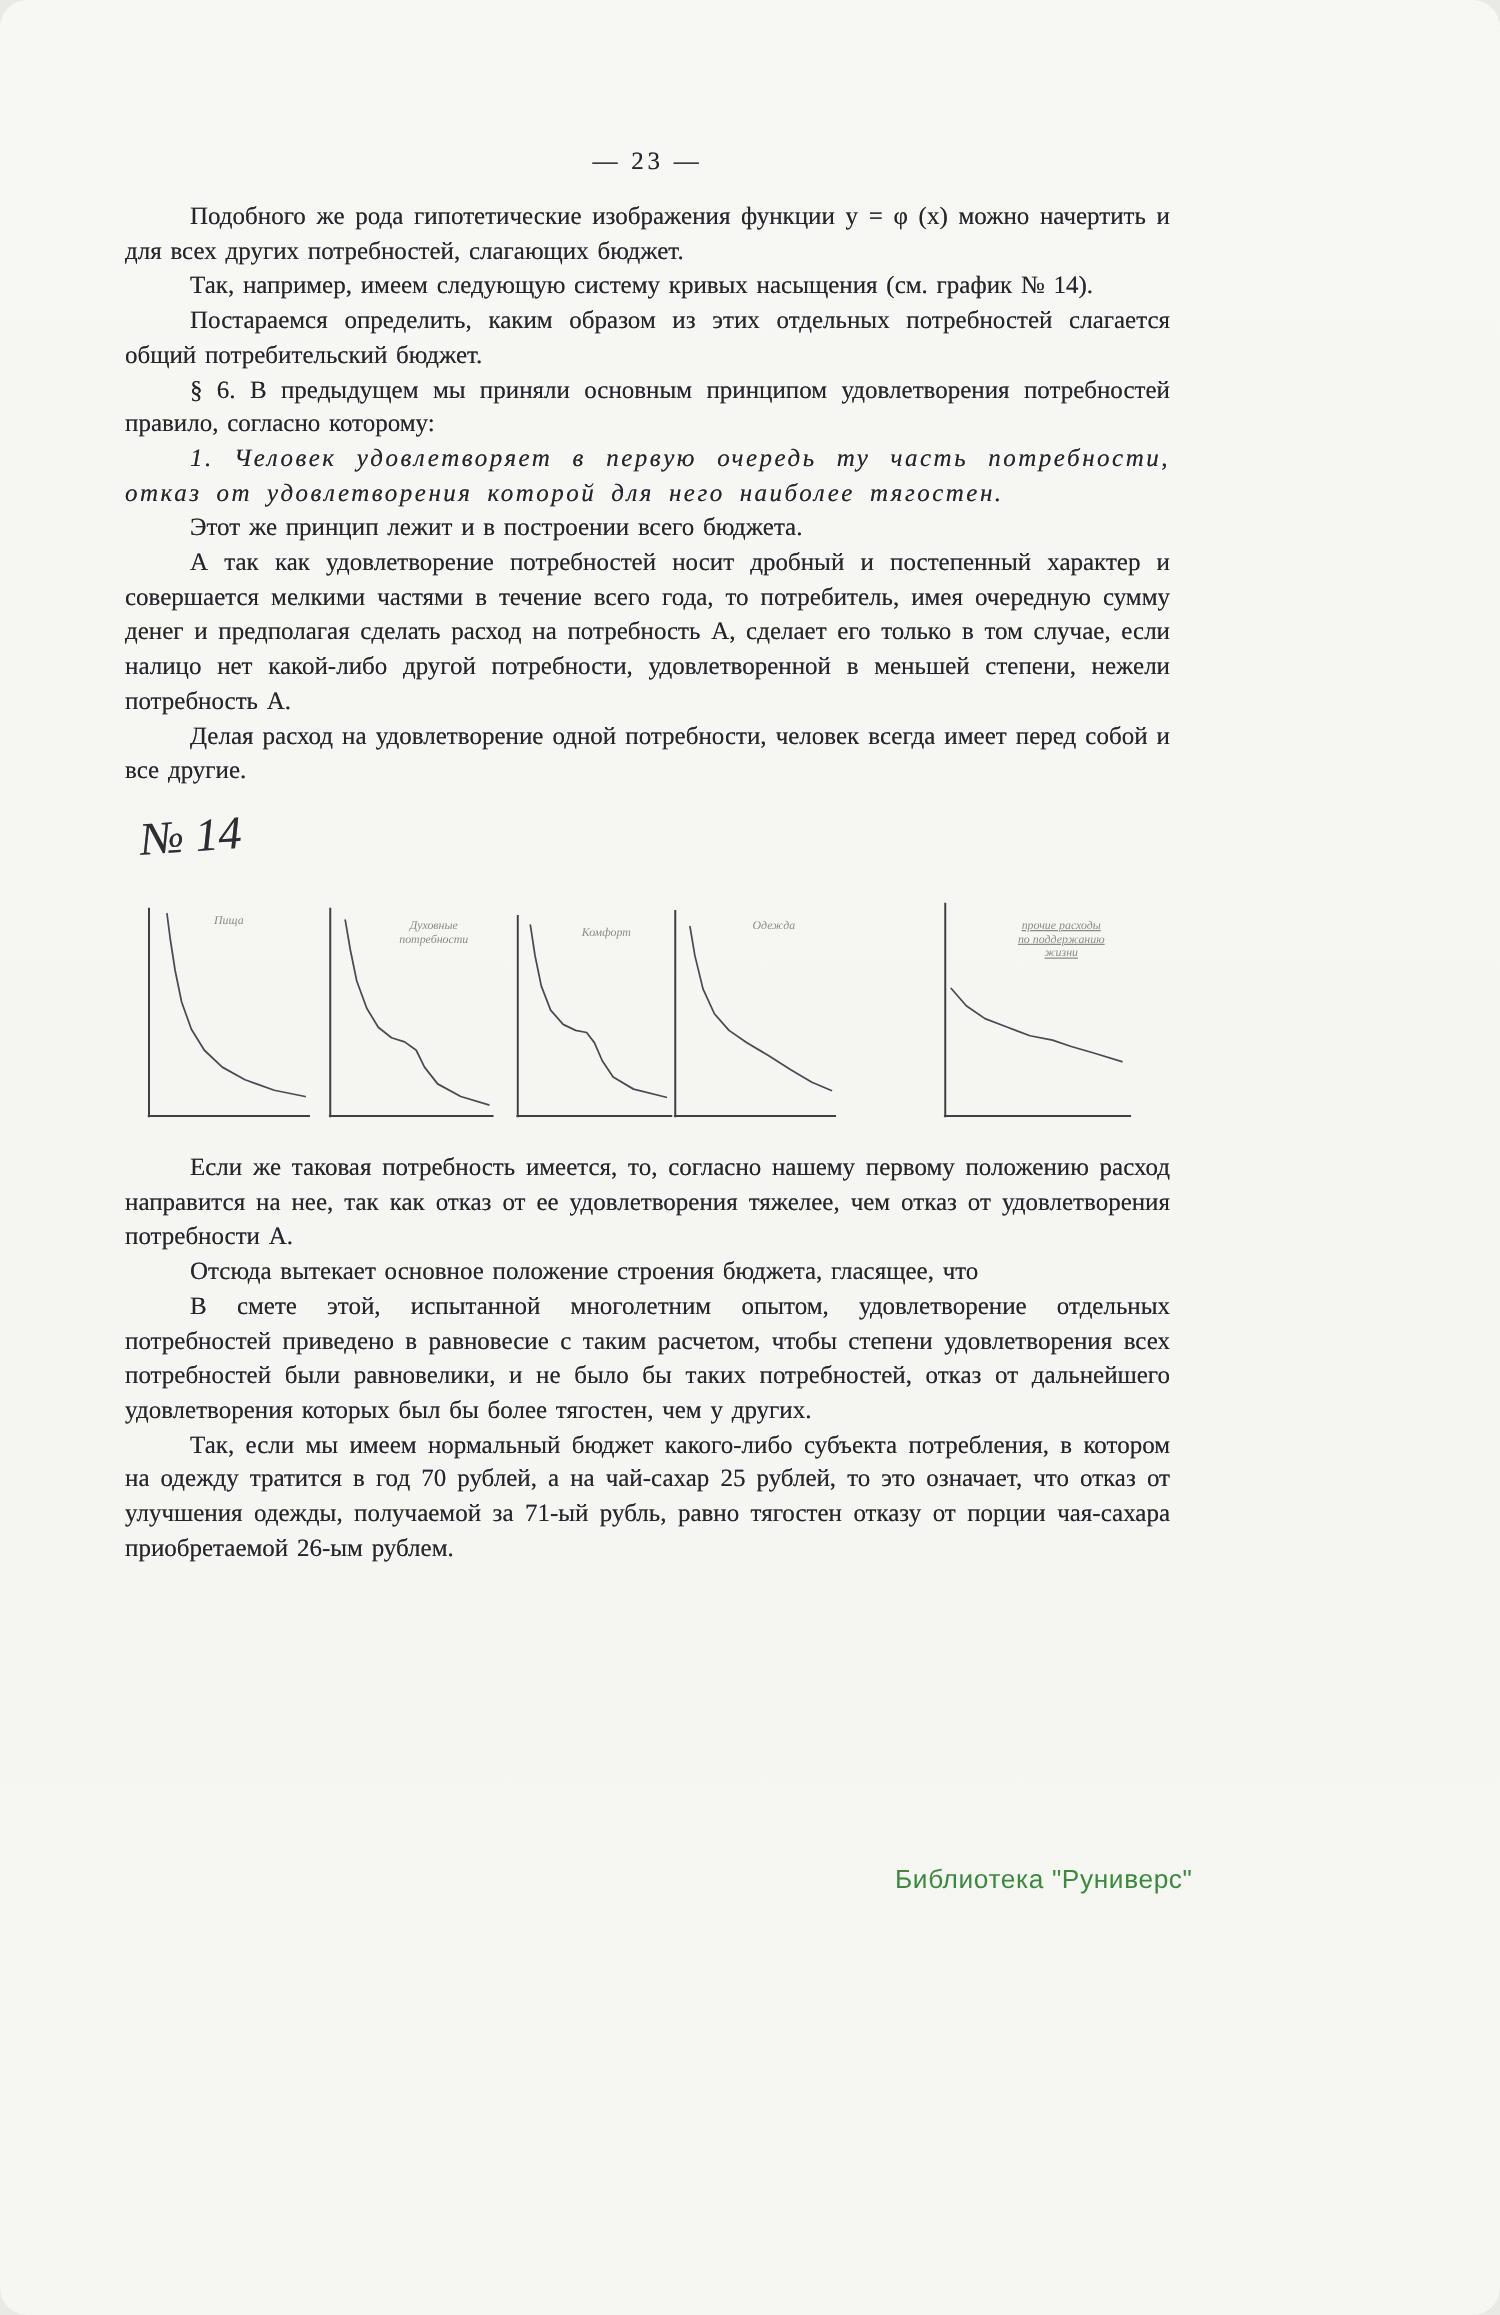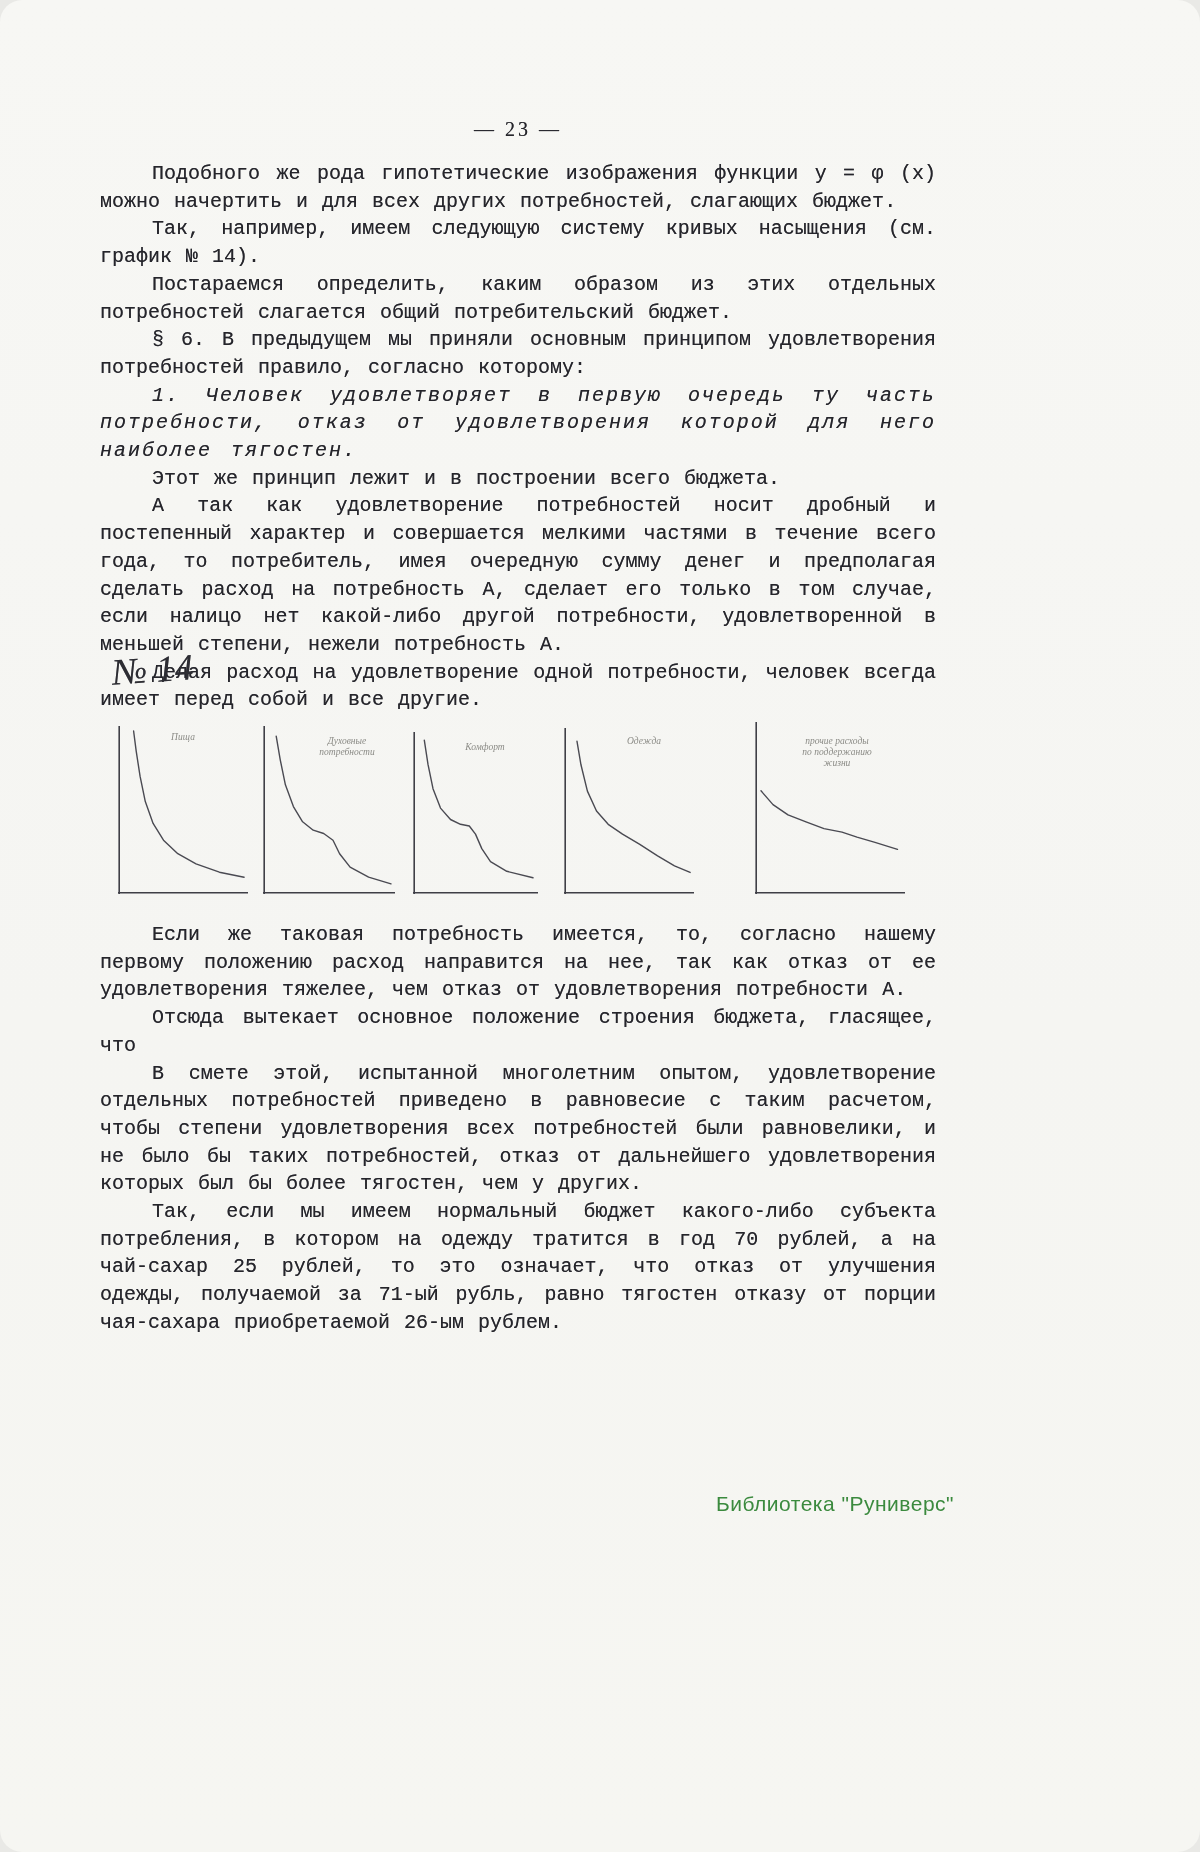--- a/index.html
+++ b/index.html
@@ -16,21 +16,20 @@
   .pageno{
     position:absolute;top:118px;left:100px;width:836px;
     text-align:center;font-size:20px;letter-spacing:3px;
     text-shadow:0 0 .5px rgba(25,25,35,.55);
   }
   .textblock{
     position:absolute;left:100px;width:836px;
     font-size:20px;line-height:27.7px;text-align:justify;
     text-shadow:0 0 .5px rgba(25,25,35,.6);
     word-spacing:2px;
-    font-family:Liberation Mono, monospace;
   }
   .tb1{top:160px;}
   .tb2{top:921px;}
   .textblock p{margin:0;text-indent:52px;}
   .textblock p.em{font-style:italic;letter-spacing:2px;word-spacing:5px;}
   .figlabel{
     position:absolute;left:112px;top:648px;
     font-size:37px;font-style:italic;color:#2d2d33;
     transform:rotate(-4deg);
     text-shadow:0 0 .5px rgba(25,25,35,.5);
@@ -89,35 +88,35 @@
 потребности</div>
         </div>
         <div class="panel" style="left: 413px; width: 125px; height: 162px;">
           <svg width="125" height="162">
             <line x1="1.2" y1="0" x2="1.2" y2="162" stroke="#3f3f46" stroke-width="1.6"></line>
             <line x1="0" y1="160.8" x2="125" y2="160.8" stroke="#3f3f46" stroke-width="1.6"></line>
             <polyline points="11.3,8.1 15.0,32.4 20.0,56.7 27.5,76.1 37.5,87.5 47.5,92.3 56.3,94.0 62.5,102.1 68.8,116.6 77.5,129.6 93.8,139.3 120.0,145.8" fill="none" stroke="#4a4a52" stroke-width="1.4" stroke-linejoin="round" stroke-linecap="round"></polyline>
           </svg>
           <div class="ptitle" style="left: 32px; top: 10px; width: 80px;">Комфорт</div>
         </div>
-        <div class="panel" style="left: 564px; width: 130px; height: 166px;">
+        <div class="panel" style="left: 539px; width: 130px; height: 166px;">
           <svg width="130" height="166">
             <line x1="1.2" y1="0" x2="1.2" y2="166" stroke="#3f3f46" stroke-width="1.6"></line>
             <line x1="0" y1="164.8" x2="130" y2="164.8" stroke="#3f3f46" stroke-width="1.6"></line>
             <polyline points="13.0,13.3 16.9,36.5 23.4,63.1 32.5,83.0 44.2,96.3 58.5,106.2 75.4,116.2 93.6,127.8 110.5,137.8 126.1,144.4" fill="none" stroke="#4a4a52" stroke-width="1.4" stroke-linejoin="round" stroke-linecap="round"></polyline>
           </svg>
           <div class="ptitle" style="left: 44px; top: 8px; width: 72px;">Одежда</div>
         </div>
         <div class="panel" style="left: 755px; width: 150px; height: 172px;">
           <svg width="150" height="172">
             <line x1="1.2" y1="0" x2="1.2" y2="172" stroke="#3f3f46" stroke-width="1.6"></line>
             <line x1="0" y1="170.8" x2="150" y2="170.8" stroke="#3f3f46" stroke-width="1.6"></line>
             <polyline points="6.0,68.8 18.0,82.6 33.0,92.9 51.0,99.8 69.0,106.6 87.0,110.1 102.0,115.2 120.0,120.4 142.5,127.3" fill="none" stroke="#4a4a52" stroke-width="1.4" stroke-linejoin="round" stroke-linecap="round"></polyline>
           </svg>
-          <div class="ptitle" style="left: 32px; top: 14px; width: 100px;">прочие расходы
+          <div class="ptitle" style="left: 44px; top: 14px; width: 100px; text-decoration: underline;">прочие расходы
 по поддержанию
 жизни</div>
         </div>
       </div>
   </div>
 
   <div class="textblock tb2">
     <p>Если же таковая потребность имеется, то, согласно нашему первому положению расход направится на нее, так как отказ от ее удовлетворения тяжелее, чем отказ от удовлетворения потребности А.</p>
     <p>Отсюда вытекает основное положение строения бюджета, гласящее, что</p>
     <p>В смете этой, испытанной многолетним опытом, удовлетворение отдельных потребностей приведено в равновесие с таким расчетом, чтобы степени удовлетворения всех потребностей были равновелики, и не было бы таких потребностей, отказ от дальнейшего удовлетворения которых был бы более тягостен, чем у других.</p>

